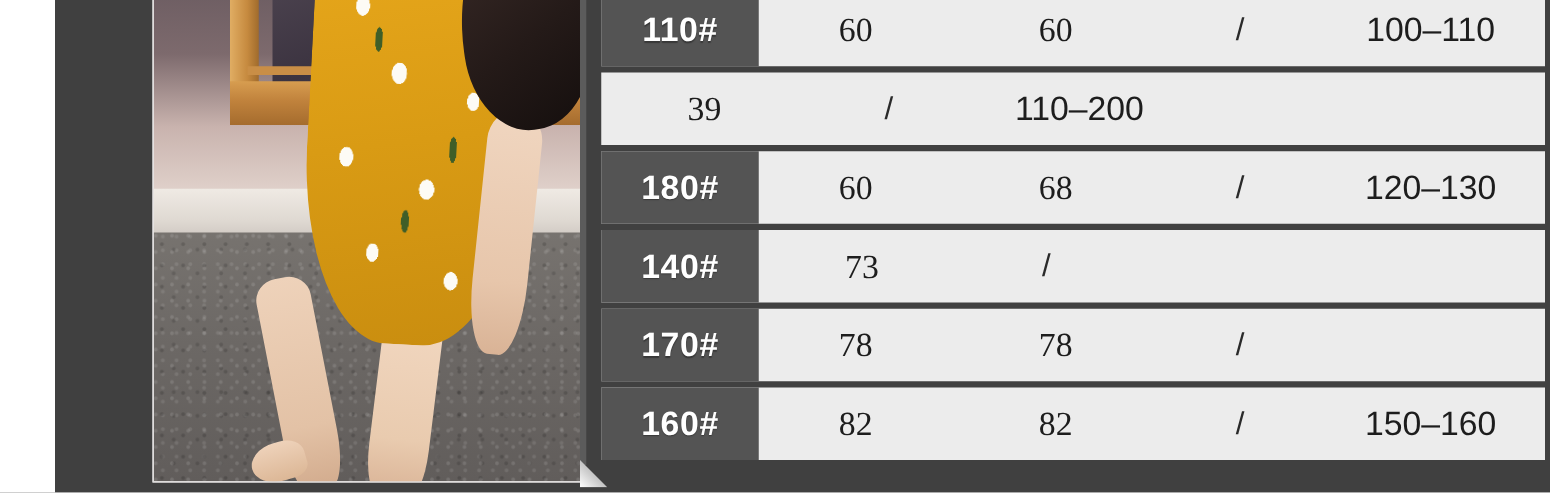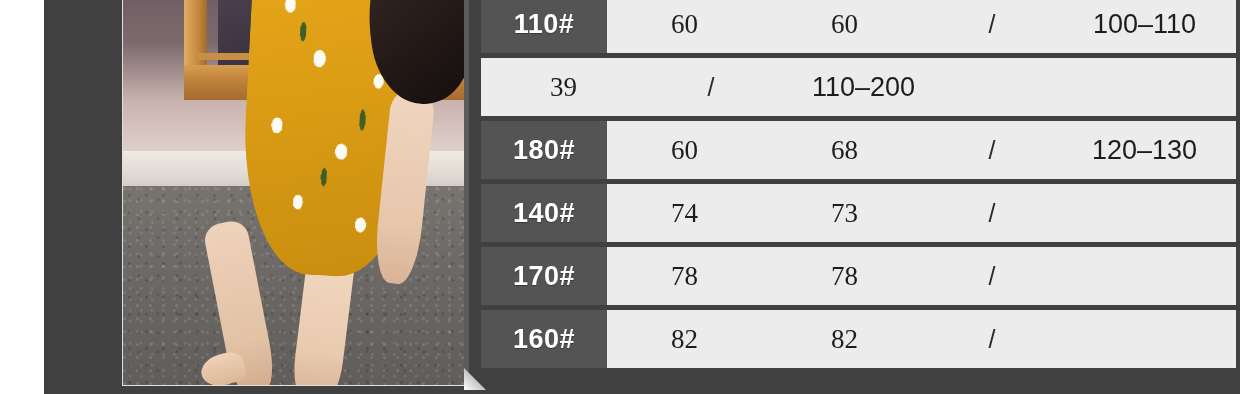--- a/index.html
+++ b/index.html
@@ -253,33 +253,33 @@
     <div class="size-row">
       <div class="size-badge">180#</div>
       <div class="size-cell c-bust">60</div>
       <div class="size-cell c-length">68</div>
       <div class="size-cell c-sleeve">/</div>
       <div class="size-cell c-height">120–130</div>
     </div>
 
     <div class="size-row">
       <div class="size-badge">140#</div>
-      <div class="size-cell c-bust">74</div>
       <div class="size-cell c-length">73</div>
       <div class="size-cell c-sleeve">/</div>
     </div>
 
     <div class="size-row">
       <div class="size-badge">170#</div>
       <div class="size-cell c-bust">78</div>
       <div class="size-cell c-length">78</div>
       <div class="size-cell c-sleeve">/</div>
     </div>
 
     <div class="size-row">
       <div class="size-badge">160#</div>
       <div class="size-cell c-bust">82</div>
       <div class="size-cell c-length">82</div>
       <div class="size-cell c-sleeve">/</div>
+      <div class="size-cell c-height">150–160</div>
     </div>
 
   </div>
 </div>
 
 </body></html>

